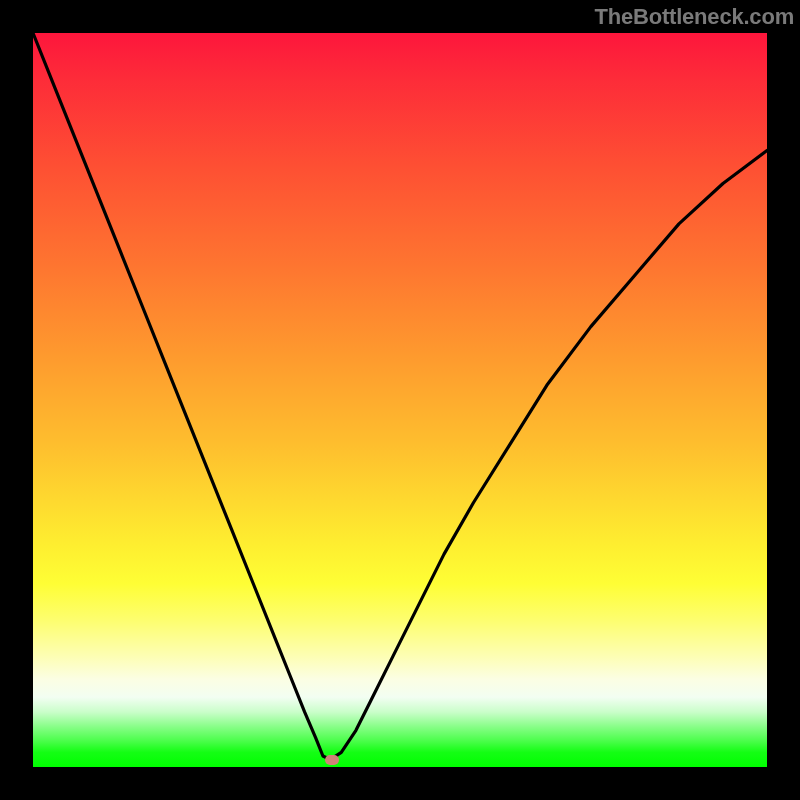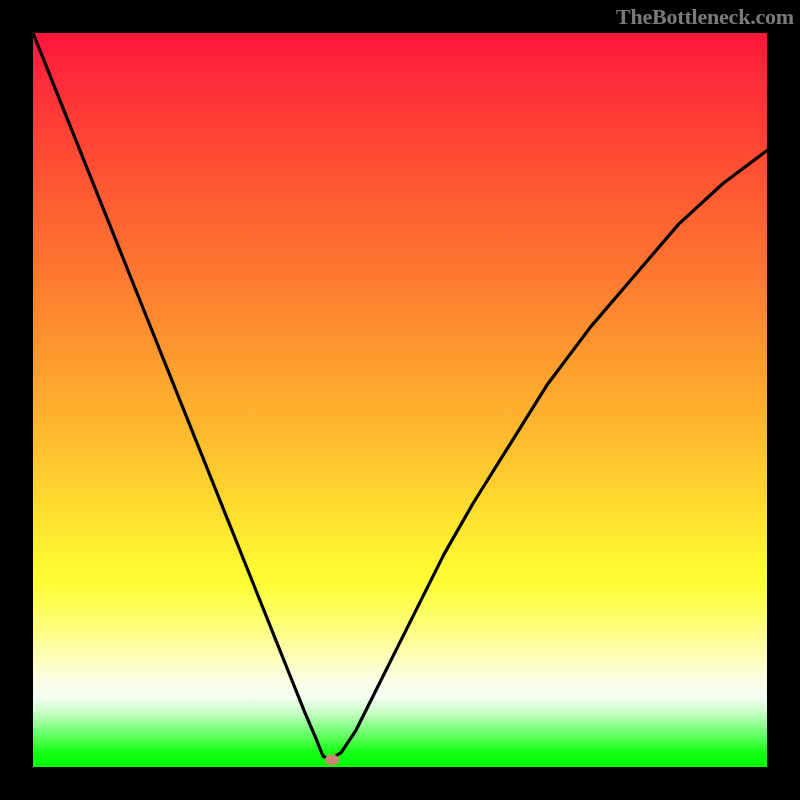--- a/index.html
+++ b/index.html
@@ -44,21 +44,21 @@
       #88fe88 94.5%,
       #49fe49 96.5%,
       #14fe14 98%,
       #00ff00 100%
     );
   }
   .watermark {
     position: absolute;
     top: 4px;
     right: 6px;
-    font-family: Liberation Serif, serif;
+    font-family: Liberation Sans, sans-serif;
     font-size: 22px;
     font-weight: 600;
     color: #7a7a7a;
     letter-spacing: -0.2px;
   }
   svg.curve {
     position: absolute;
     top: 0;
     left: 0;
     width: 734px;

